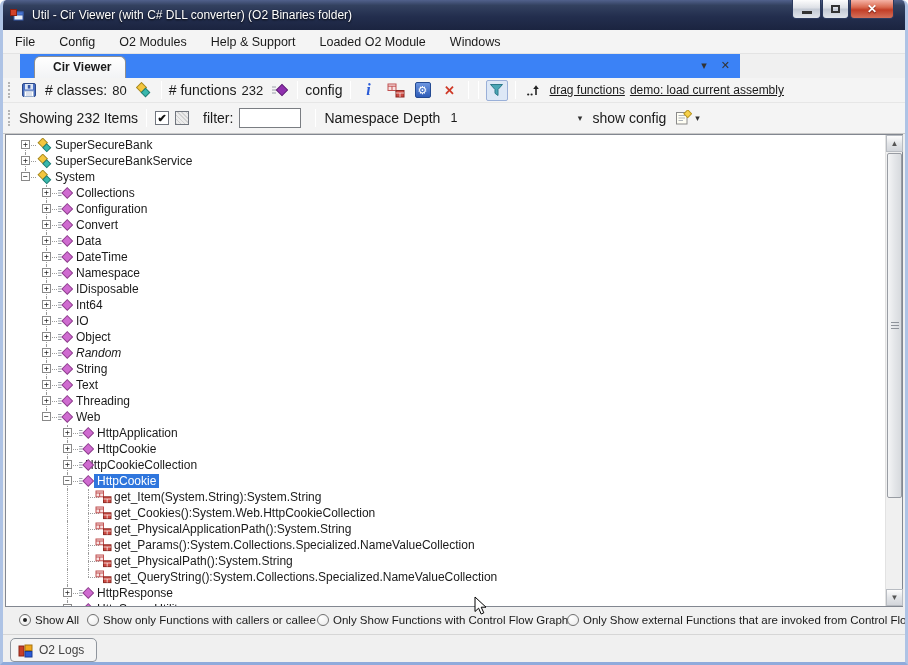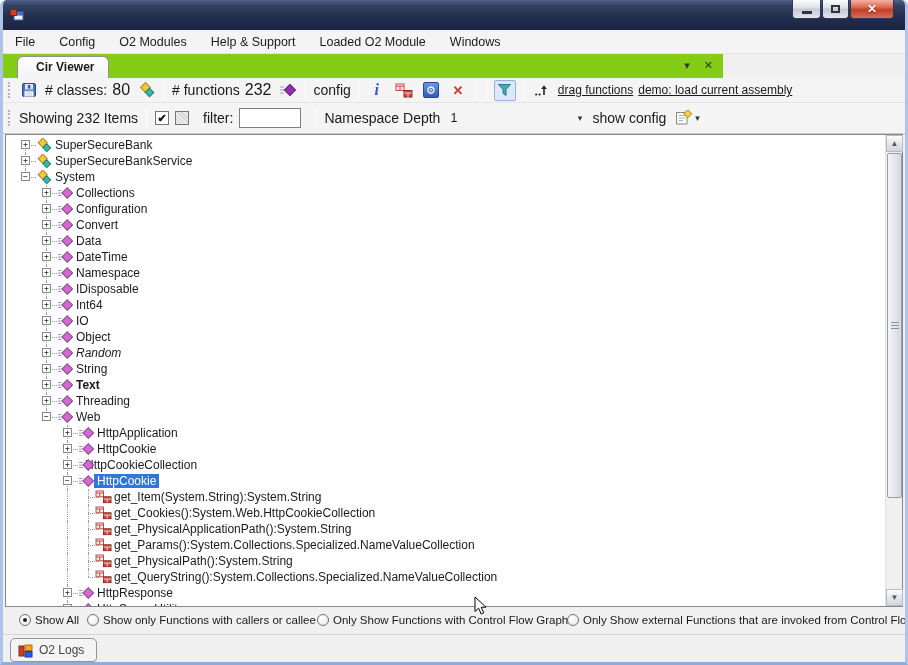--- a/index.html
+++ b/index.html
@@ -23,35 +23,35 @@
   .wbtn.min{width:29px;} .wbtn.max{width:27px;}
   .wbtn.close{width:44px;color:#fff;font-weight:bold;font-size:12px;text-shadow:0 1px 1px #6e1308;
     background:linear-gradient(180deg,#f5b3a6,#da6a50 40%,#c23e27 55%,#d4705a);}
   .max-glyph{width:9px;height:8px;border:2px solid #333;display:inline-block;}
   .min-glyph{width:10px;height:3px;background:#333;display:inline-block;margin-top:6px;}
   
   .menubar{position:absolute;left:0;top:30px;width:902px;height:24px;background:#f4f4f4;
     display:flex;align-items:center;border-bottom:1px solid #e3e3e3;}
   .menu-item{padding:0 12px;font-size:12.5px;line-height:24px;cursor:default;}
   
-  .tabstrip{position:absolute;left:0;top:54px;width:720px;height:24px;background:#84cc16;}
+  .tabstrip{position:absolute;left:17px;top:54px;width:720px;height:24px;background:#3b82f6;}
   .tab{position:absolute;left:14px;top:2px;height:22px;padding:0 14px 0 18px;
     border:1px solid #8f8f8f;border-bottom:none;border-radius:6px 6px 0 0;
     background:linear-gradient(180deg,#ffffff,#f2f3f5);font-size:12px;font-weight:bold;line-height:21px;
     transform:skewX(0deg);}
   .tabstrip-right{position:absolute;right:10px;top:5px;display:flex;gap:14px;color:#333;font-size:11px;}
   
   .toolbar1{position:absolute;left:0;top:78px;width:902px;height:25px;background:#f4f4f4;
     display:flex;align-items:center;gap:5px;padding-left:3px;border-bottom:1px solid #e6e6e6;}
   .toolbar2{position:absolute;left:0;top:103px;width:902px;height:31px;background:#f4f4f4;
     display:flex;align-items:center;gap:6px;padding-left:3px;border-bottom:1px solid #c9c9c9;}
   .grip{width:3px;height:16px;border-left:2px dotted #b5b5b5;margin:0 2px;}
   .tsep{width:1px;height:18px;background:#c6c6c6;border-right:1px solid #fff;margin:0 2px;}
   .tlab{font-size:14px;white-space:nowrap;}
-  .tnum{font-size:16px;}
+  .tnum{font-size:13px;}
   .tbtn{display:flex;align-items:center;justify-content:center;width:22px;height:21px;border-radius:2px;}
   .tbtn.toggled{border:1px solid #9ab0d8;background:#dde8f6;}
   .link{font-size:12px;text-decoration:underline;white-space:nowrap;cursor:pointer;}
   .redx{color:#cf3a28;font-weight:bold;font-size:13px;}
   .info-i{font-family:"Liberation Serif",serif;font-style:italic;font-weight:bold;font-size:16px;color:#2a5bd7;line-height:14px;}
   .gearbox{width:16px;height:16px;background:linear-gradient(180deg,#6d96e0,#2e5cb8);border:1px solid #244a92;border-radius:2px;
     color:#fff;font-size:11px;line-height:15px;text-align:center;}
   .checkbox{width:14px;height:14px;border:1px solid #70757e;background:#fff;font-size:11px;line-height:12px;text-align:center;font-weight:bold;color:#111;}
   .checkbox.hatch{background:repeating-linear-gradient(45deg,#d2d2d2 0 1px,#ececec 1px 3px);}
   .textbox{width:62px;height:20px;border:1px solid #7a7d82;background:#fff;font-size:12px;padding:1px 3px;font-family:"Liberation Sans",sans-serif;}
@@ -98,20 +98,21 @@
 <body>
 
 <div class="window">
 
   <div class="titlebar">
     <svg class="app-icon" viewBox="0 0 16 16">
       <rect x="5" y="5" width="9" height="8" fill="#e9eef7" stroke="#3a5fae"></rect>
       <rect x="5" y="5" width="9" height="3" fill="#4a78d8" stroke="#3a5fae"></rect>
       <rect x="1.5" y="2.5" width="6" height="6" fill="#d04028" stroke="#8a1f12"></rect>
     </svg>
+    <span class="title-text">Util - Cir Viewer (with C# DLL converter)  (O2 Binaries folder)</span>
     <div class="winbtns">
       <div class="wbtn min">
           <span class="min-glyph"></span>
         </div>
       <div class="wbtn max">
           <span class="max-glyph"></span>
         </div>
       <div class="wbtn close">
           <span>✕</span>
         </div>
@@ -429,21 +430,21 @@
           <i class="vl top" style="left:40px"></i>
           <i class="vl bot" style="left:40px"></i>
           <i class="hl" style="left:40px"></i>
           <span class="expander" style="left:36px">+</span>
           <svg class="ticon" style="left:51px" width="16" height="14" viewBox="0 0 16 14">
     <line x1="1" y1="4.5" x2="4.5" y2="4.5" stroke="#9aa0a8"></line>
     <line x1="1" y1="7" x2="4.5" y2="7" stroke="#9aa0a8"></line>
     <line x1="1" y1="9.5" x2="4.5" y2="9.5" stroke="#9aa0a8"></line>
     <rect x="6.5" y="3.2" width="7.5" height="7.5" transform="rotate(45 10.25 6.95)" fill="#cf6bd0" stroke="#8e3c8e"></rect>
           </svg>
-          <span class="tlabel" style="left: 67px; font-weight: bold;">Text</span>
+          <span class="tlabel" style="left: 67px;">Text</span>
         </div>
         <div class="trow">
           <i class="vl top" style="left:40px"></i>
           <i class="vl bot" style="left:40px"></i>
           <i class="hl" style="left:40px"></i>
           <span class="expander" style="left:36px">+</span>
           <svg class="ticon" style="left:51px" width="16" height="14" viewBox="0 0 16 14">
     <line x1="1" y1="4.5" x2="4.5" y2="4.5" stroke="#9aa0a8"></line>
     <line x1="1" y1="7" x2="4.5" y2="7" stroke="#9aa0a8"></line>
     <line x1="1" y1="9.5" x2="4.5" y2="9.5" stroke="#9aa0a8"></line>

